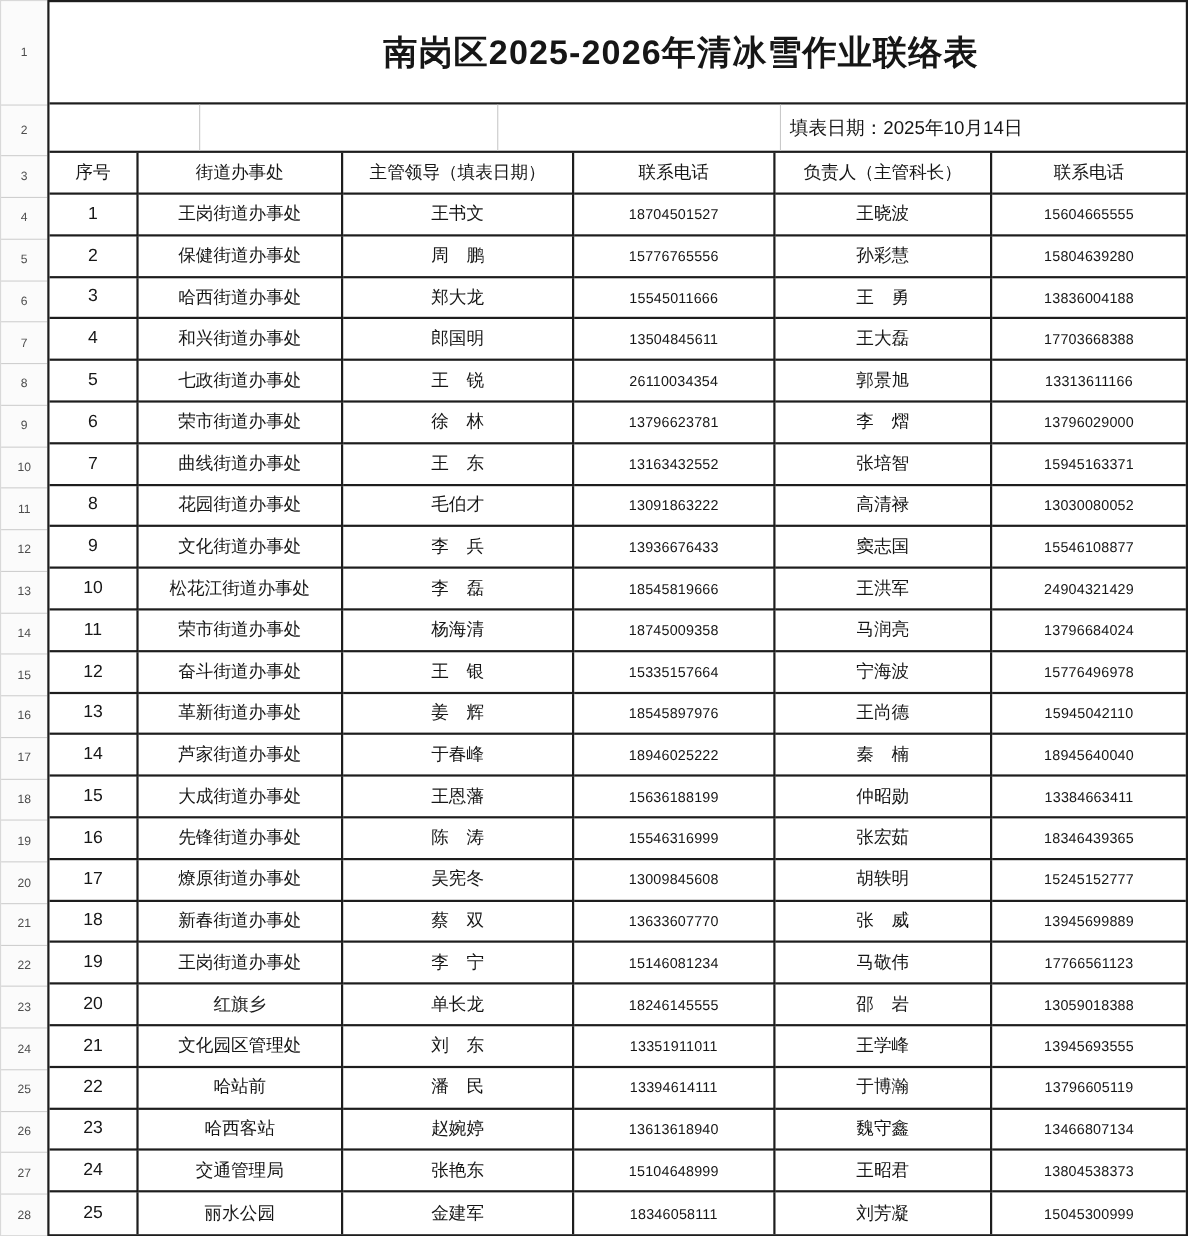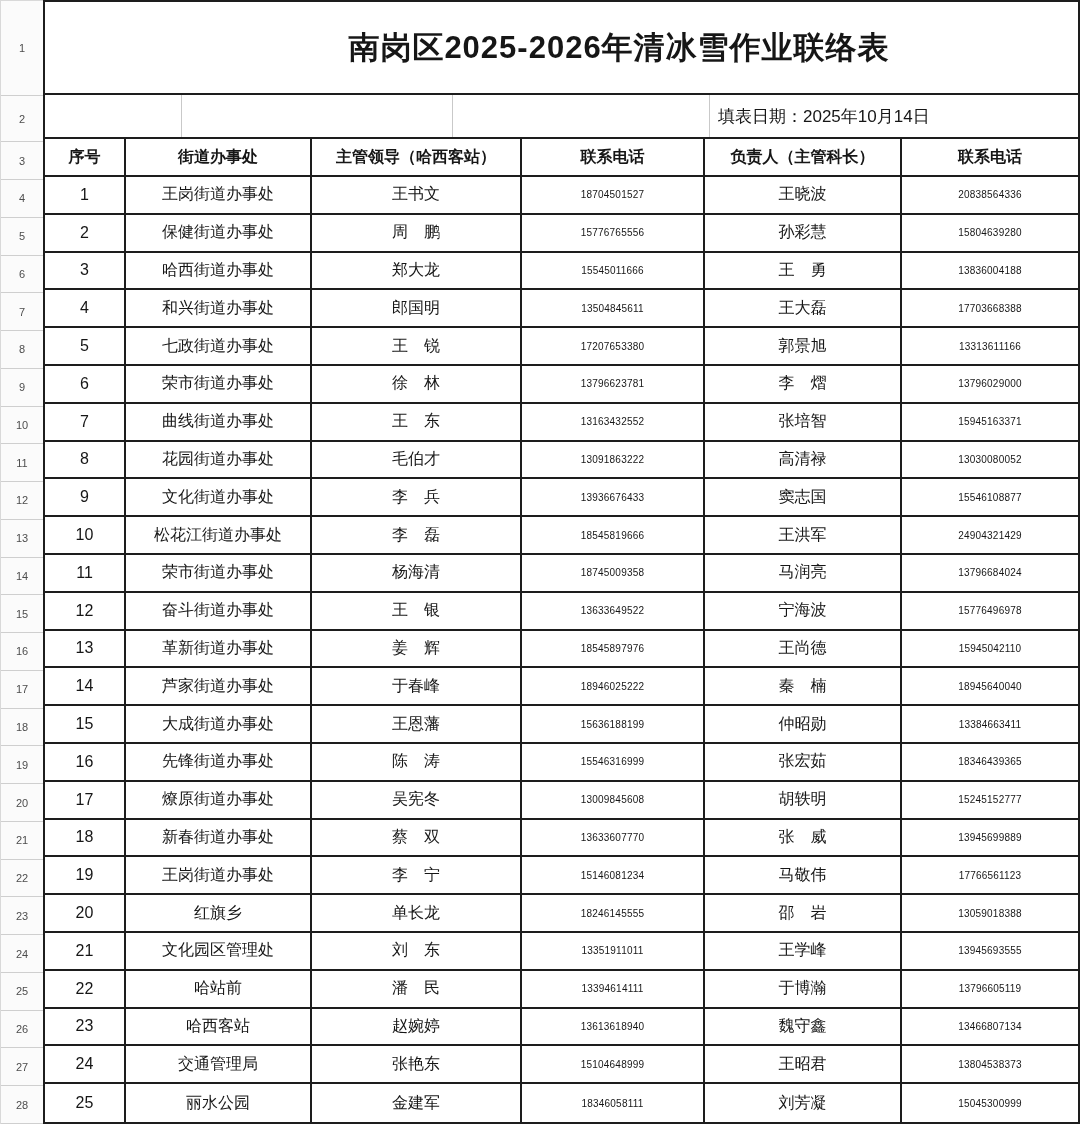--- a/index.html
+++ b/index.html
@@ -50,22 +50,22 @@
   .cell {
     border-right: 2px solid #1d1d1d;
     border-bottom: 2px solid #1d1d1d;
     display: flex; align-items: center; justify-content: center;
     font-size: 16px; color: #161616;
     white-space: pre; overflow: hidden;
   }
   .cell.last { border-right: none; }
   .trow { display: contents; }
   .trow:last-child .cell { border-bottom: none; }
-  .head .cell { font-size: 16px; font-weight: bold; }
-  .cell.phone { font-size: 10px; letter-spacing: 0.2px; }
+  .head .cell { font-size: 16px; }
+  .cell.phone { font-size: 13px; letter-spacing: 0.2px; }
 </style>
 </head>
 <body>
 
 <div class="sheet">
 
   <div class="gutter" id="gutter">
       <div class="gutter-cell">1</div>
       <div class="gutter-cell">2</div>
       <div class="gutter-cell">3</div>
@@ -103,33 +103,33 @@
     <div class="daterow">
       <div class="sub sub1"></div>
       <div class="sub sub2"></div>
       <div class="sub sub3"></div>
       <div class="sub sub4">填表日期：2025年10月14日</div>
     </div>
 
     <div class="trow head">
       <div class="cell">序号</div>
       <div class="cell">街道办事处</div>
-      <div class="cell">主管领导（哈西客站）</div>
+      <div class="cell">主管领导（填表日期）</div>
       <div class="cell">联系电话</div>
       <div class="cell">负责人（主管科长）</div>
       <div class="cell last">联系电话</div>
     </div>
 
   <div class="trow">
     <div class="cell">1</div>
     <div class="cell">王岗街道办事处</div>
     <div class="cell">王书文</div>
     <div class="cell phone">18704501527</div>
     <div class="cell">王晓波</div>
-    <div class="cell phone last">20838564336</div>
+    <div class="cell phone last">15604665555</div>
   </div>
 
   <div class="trow">
     <div class="cell">2</div>
     <div class="cell">保健街道办事处</div>
     <div class="cell">周　鹏</div>
     <div class="cell phone">15776765556</div>
     <div class="cell">孙彩慧</div>
     <div class="cell phone last">15804639280</div>
   </div>
@@ -149,21 +149,21 @@
     <div class="cell">郎国明</div>
     <div class="cell phone">13504845611</div>
     <div class="cell">王大磊</div>
     <div class="cell phone last">17703668388</div>
   </div>
 
   <div class="trow">
     <div class="cell">5</div>
     <div class="cell">七政街道办事处</div>
     <div class="cell">王　锐</div>
-    <div class="cell phone">17207653380</div>
+    <div class="cell phone">26110034354</div>
     <div class="cell">郭景旭</div>
     <div class="cell phone last">13313611166</div>
   </div>
 
   <div class="trow">
     <div class="cell">6</div>
     <div class="cell">荣市街道办事处</div>
     <div class="cell">徐　林</div>
     <div class="cell phone">13796623781</div>
     <div class="cell">李　熠</div>
@@ -212,21 +212,21 @@
     <div class="cell">杨海清</div>
     <div class="cell phone">18745009358</div>
     <div class="cell">马润亮</div>
     <div class="cell phone last">13796684024</div>
   </div>
 
   <div class="trow">
     <div class="cell">12</div>
     <div class="cell">奋斗街道办事处</div>
     <div class="cell">王　银</div>
-    <div class="cell phone">13633649522</div>
+    <div class="cell phone">15335157664</div>
     <div class="cell">宁海波</div>
     <div class="cell phone last">15776496978</div>
   </div>
 
   <div class="trow">
     <div class="cell">13</div>
     <div class="cell">革新街道办事处</div>
     <div class="cell">姜　辉</div>
     <div class="cell phone">18545897976</div>
     <div class="cell">王尚德</div>

